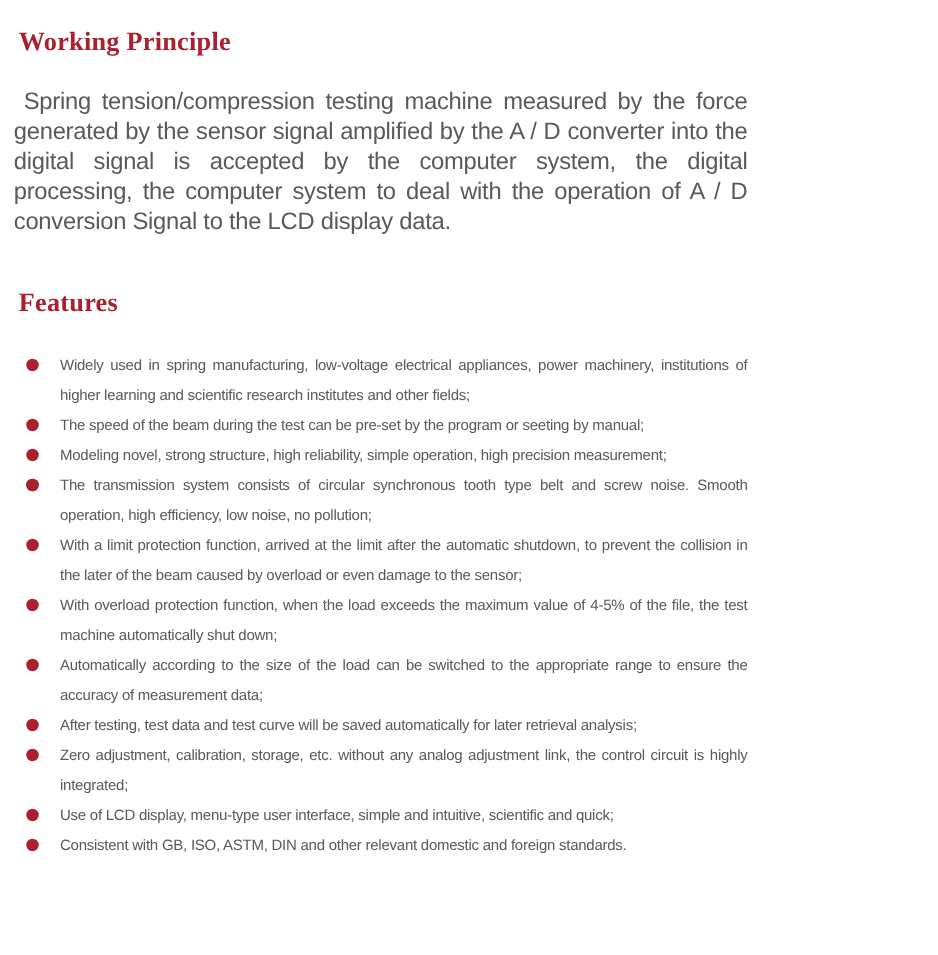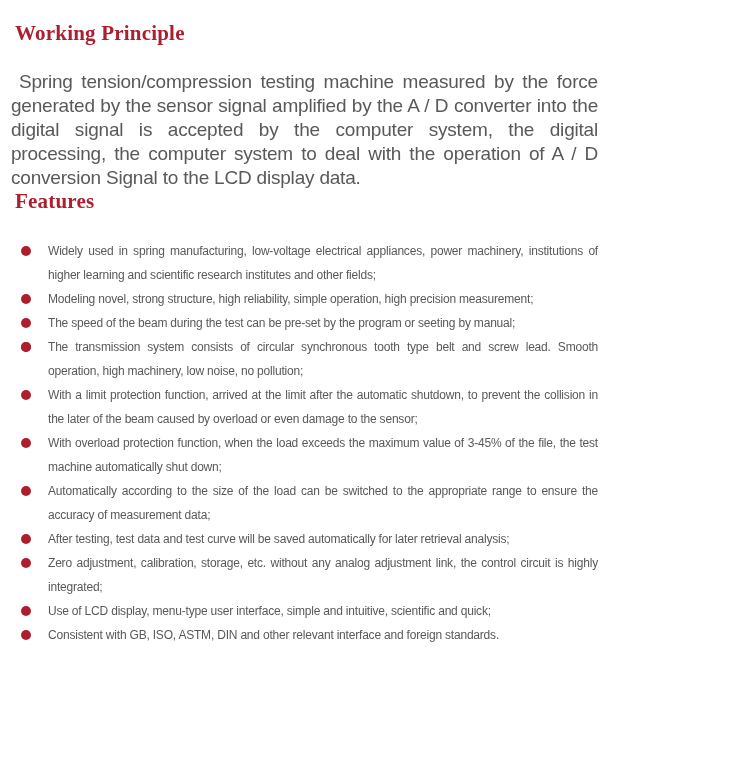--- a/index.html
+++ b/index.html
@@ -21,21 +21,21 @@
   h2.section-heading {
     font-family: "Liberation Serif", serif;
     font-weight: bold;
     font-size: 21px;
     line-height: 22px;
     color: var(--accent);
     margin: 0 0 0 15px;
     letter-spacing: 0.2px;
   }
   #working-principle-heading { padding-top: 22px; }
-  #features-heading { }
+  #features-heading { margin-top: 41px; }
 
   p.body-paragraph {
     color: var(--text);
     font-size: 19px;
     letter-spacing: -0.2px;
     line-height: 24px;
     text-align: justify;
     margin: 26px 10px 0 11px;
     text-indent: 8px;
   }
@@ -71,26 +71,26 @@
 <main class="page">
 
   <h2 class="section-heading" id="working-principle-heading">Working Principle</h2>
 
   <p class="body-paragraph">Spring tension/compression testing machine measured by the force generated by the sensor signal amplified by the A / D converter into the digital signal is accepted by the computer system, the digital processing, the computer system to deal with the operation of A / D conversion Signal to the LCD display data.</p>
 
   <h2 class="section-heading" id="features-heading">Features</h2>
 
   <ul class="features-list">
       <li><span class="bullet"></span><span>Widely used in spring manufacturing, low-voltage electrical appliances, power machinery, institutions of higher learning and scientific research institutes and other fields;</span></li>
+      <li><span class="bullet"></span><span>The speed of the beam during the test can be pre-set by the program or seeting by manual;</span></li>
       <li><span class="bullet"></span><span>Modeling novel, strong structure, high reliability, simple operation, high precision measurement;</span></li>
-      <li><span class="bullet"></span><span>The speed of the beam during the test can be pre-set by the program or seeting by manual;</span></li>
       <li><span class="bullet"></span></li>
-      <li><span class="bullet"></span><span>The transmission system consists of circular synchronous tooth type belt and screw lead. Smooth operation, high machinery, low noise, no pollution;</span></li>
+      <li><span class="bullet"></span><span>The transmission system consists of circular synchronous tooth type belt and screw noise. Smooth operation, high efficiency, low noise, no pollution;</span></li>
       <li><span class="bullet"></span><span>With a limit protection function, arrived at the limit after the automatic shutdown, to prevent the collision in the later of the beam caused by overload or even damage to the sensor;</span></li>
-      <li><span class="bullet"></span><span>With overload protection function, when the load exceeds the maximum value of 3-45% of the file, the test machine automatically shut down;</span></li>
+      <li><span class="bullet"></span><span>With overload protection function, when the load exceeds the maximum value of 4-5% of the file, the test machine automatically shut down;</span></li>
       <li><span class="bullet"></span><span>Automatically according to the size of the load can be switched to the appropriate range to ensure the accuracy of measurement data;</span></li>
       <li><span class="bullet"></span><span>After testing, test data and test curve will be saved automatically for later retrieval analysis;</span></li>
       <li><span class="bullet"></span><span>Zero adjustment, calibration, storage, etc. without any analog adjustment link, the control circuit is highly integrated;</span></li>
       <li><span class="bullet"></span><span>Use of LCD display, menu-type user interface, simple and intuitive, scientific and quick;</span></li>
-      <li><span class="bullet"></span><span>Consistent with GB, ISO, ASTM, DIN and other relevant interface and foreign standards.</span></li>
+      <li><span class="bullet"></span><span>Consistent with GB, ISO, ASTM, DIN and other relevant domestic and foreign standards.</span></li>
     </ul>
 
 </main>
 
 </body></html>

